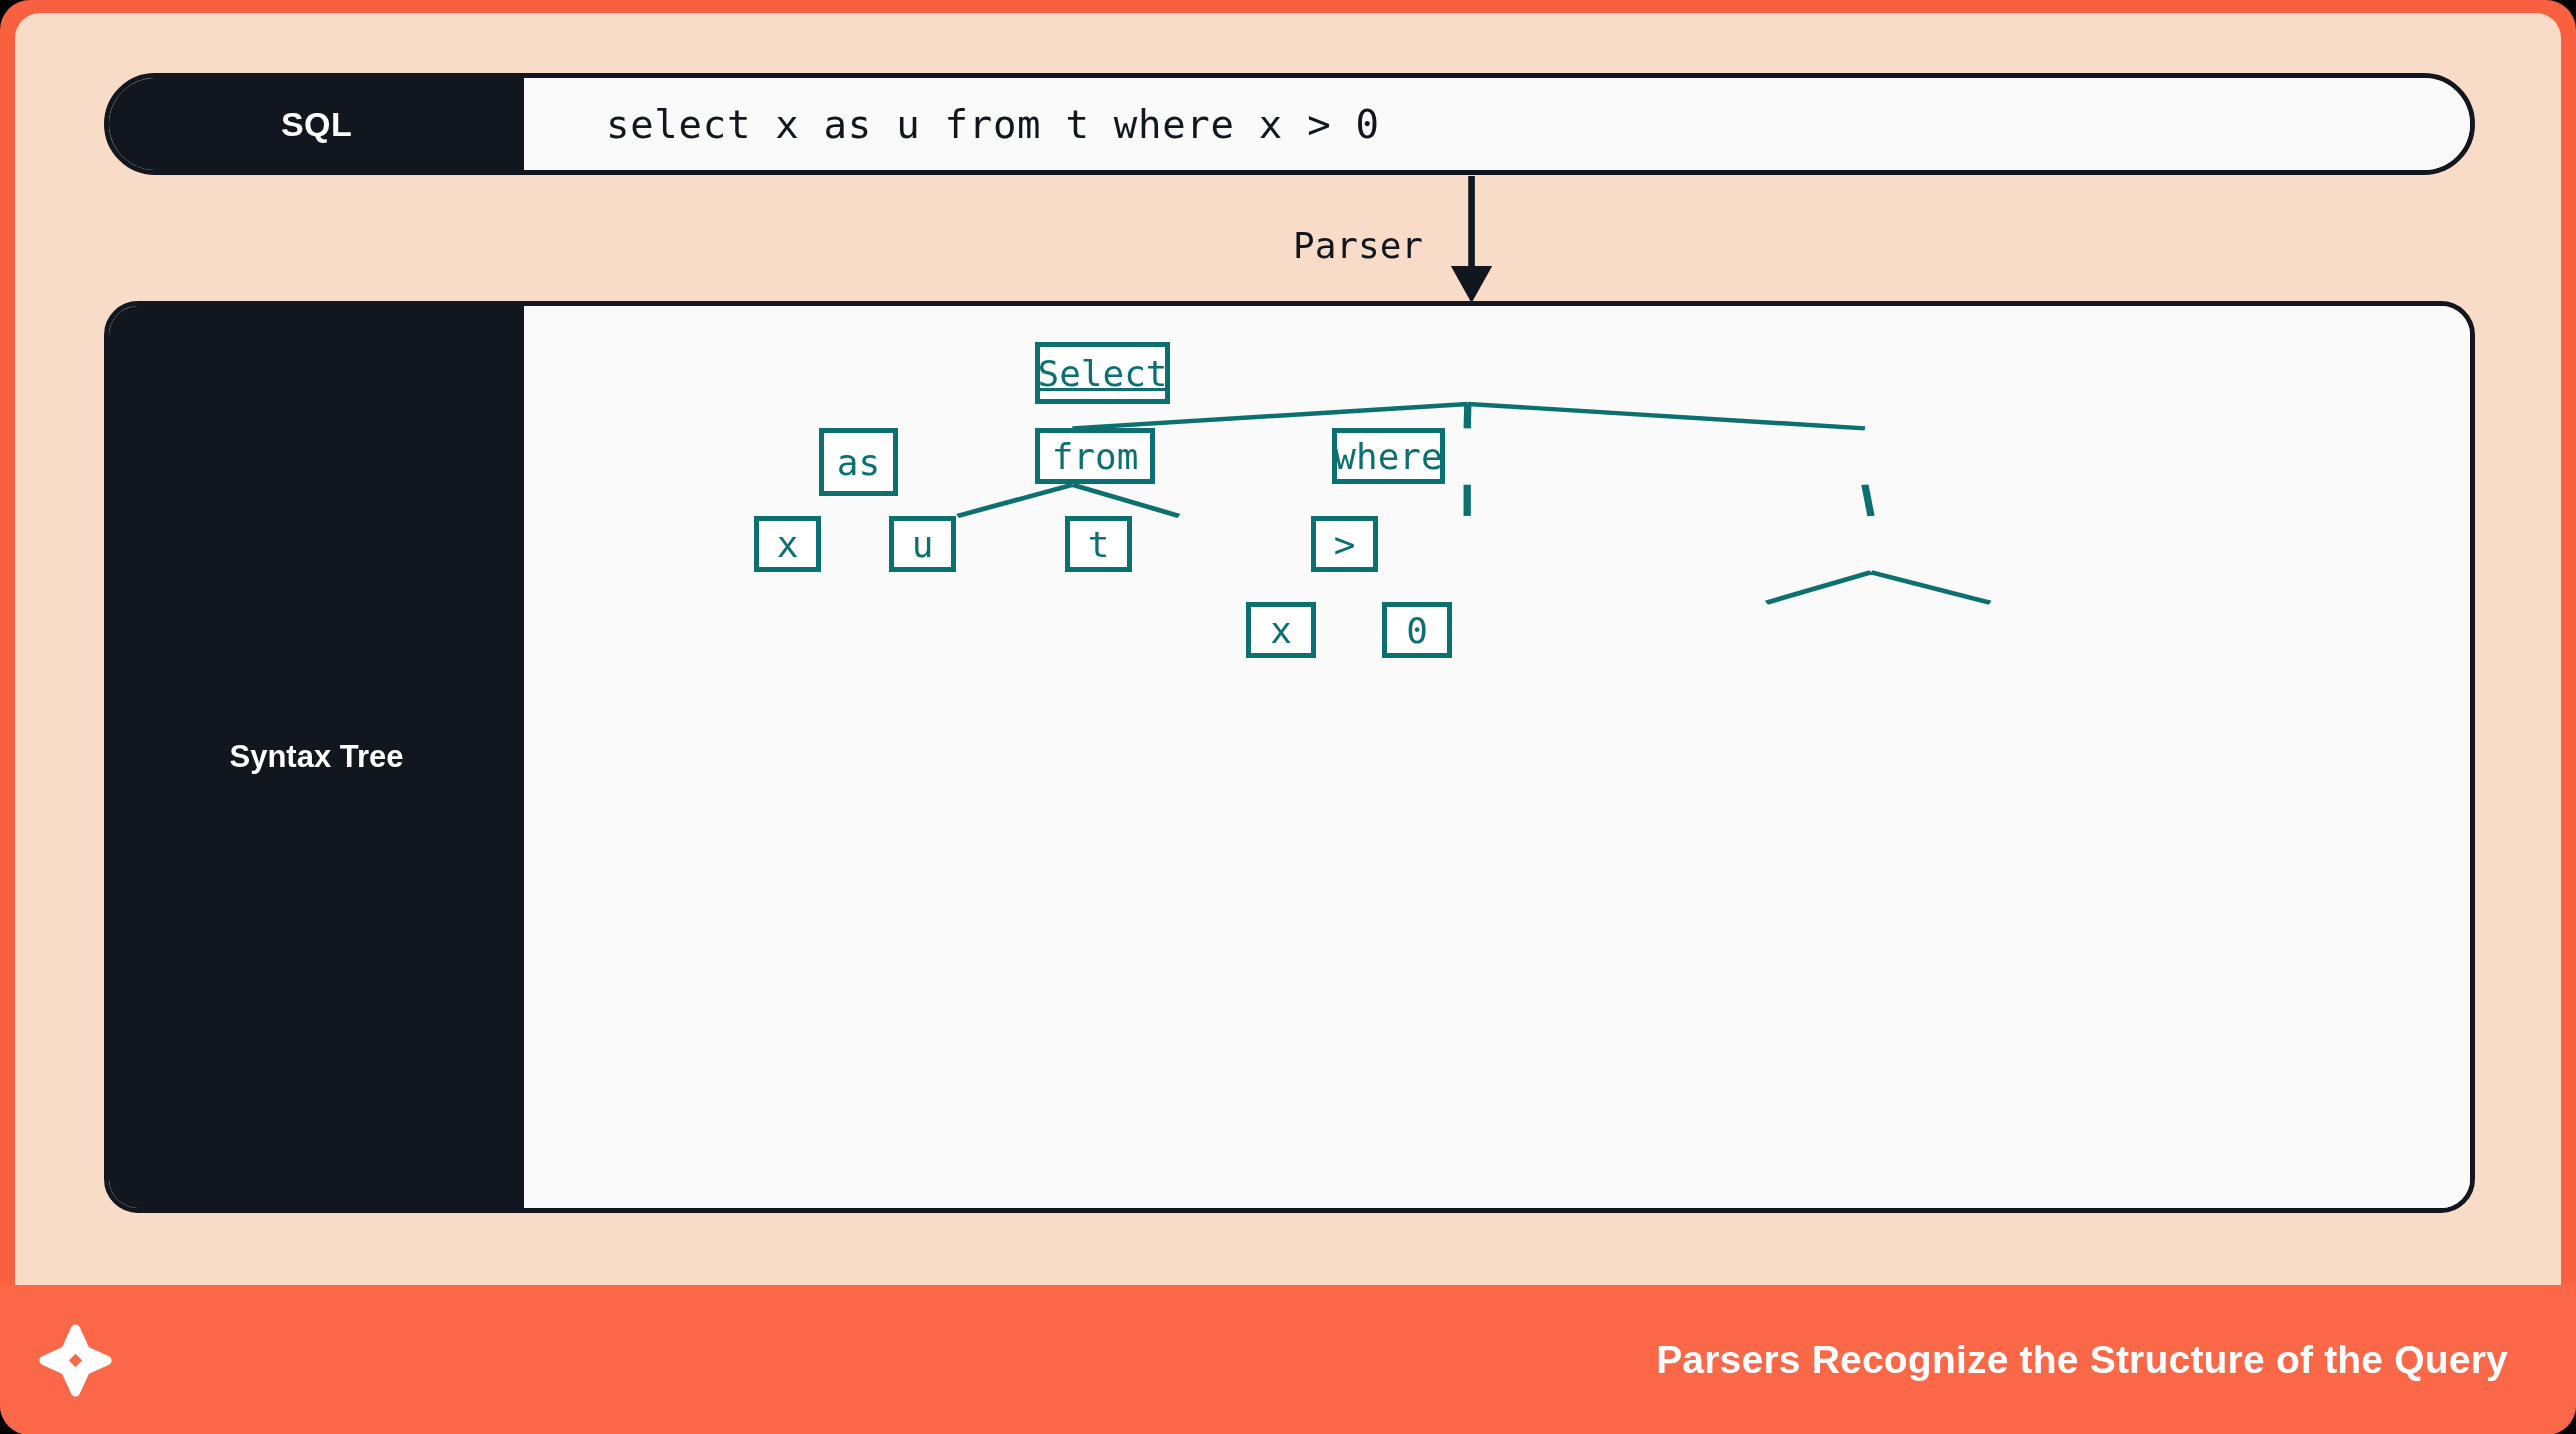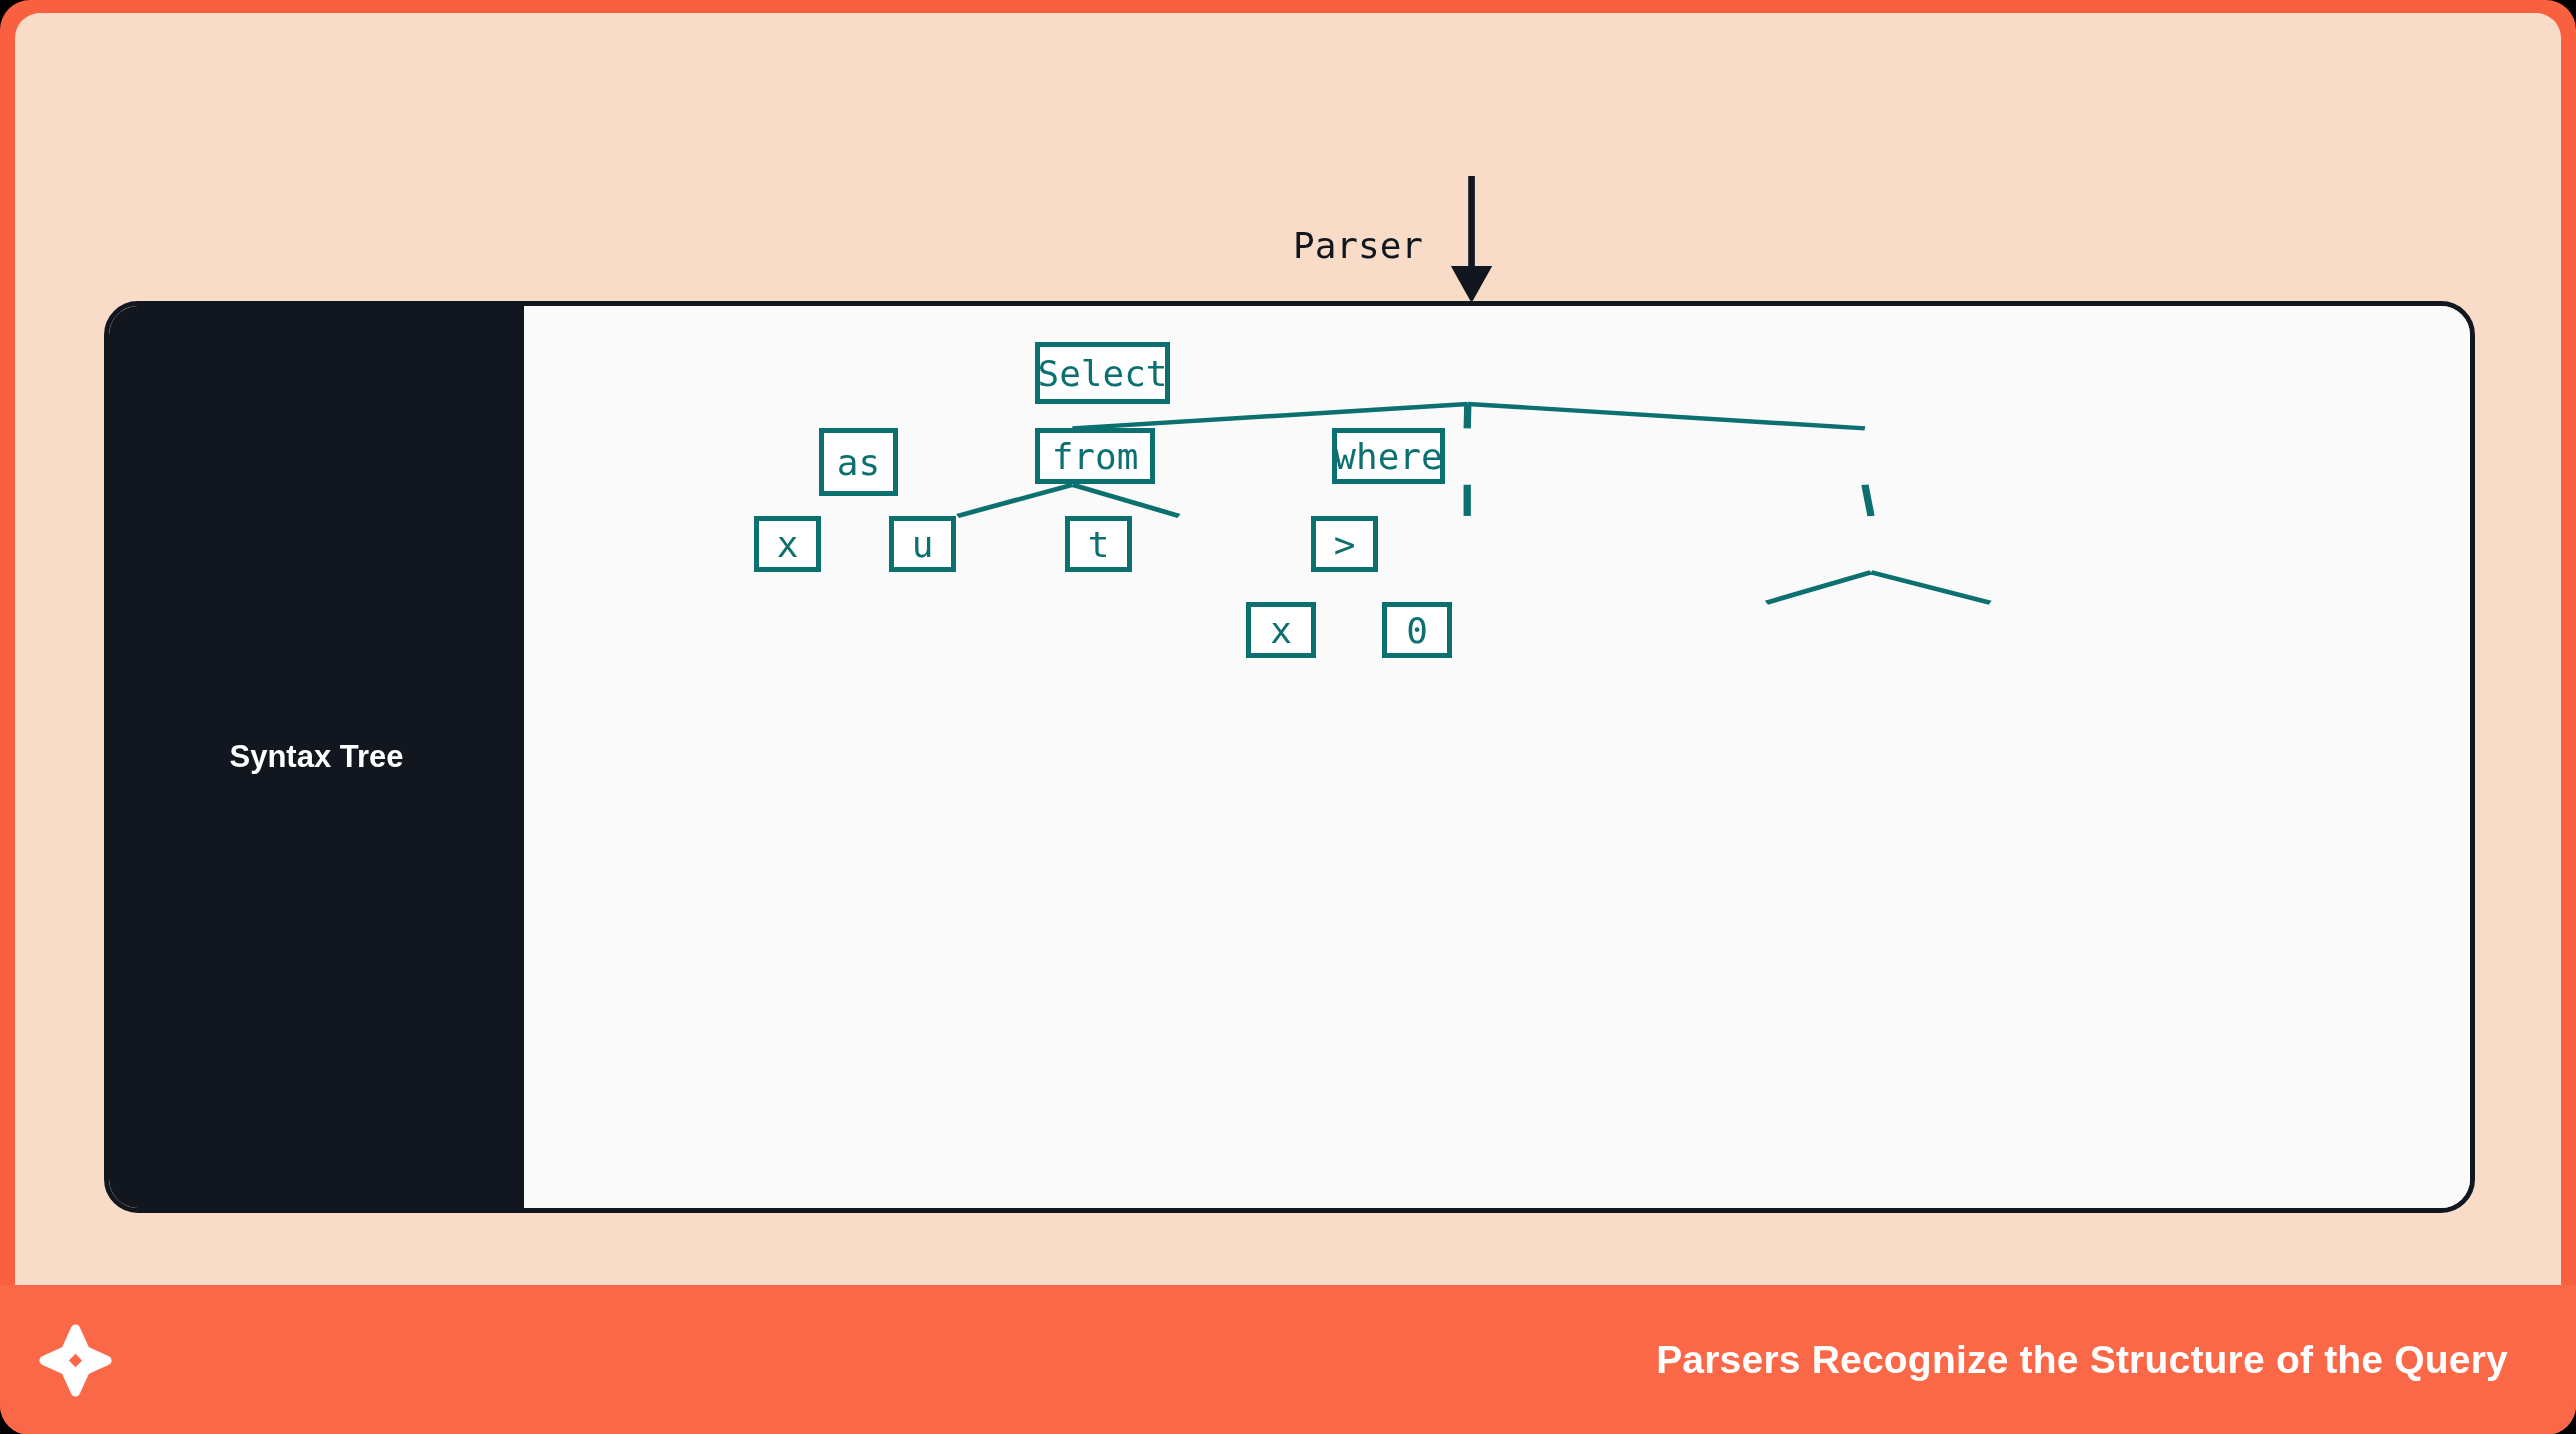--- a/index.html
+++ b/index.html
@@ -154,20 +154,24 @@
   }
 </style>
 </head>
 <body>
 
 <div id="stage">
 
   <div class="coral-frame"></div>
   <div class="peach-body"></div>
 
+  <div class="sql-bar">
+    <div class="sql-label">SQL</div>
+    <div class="sql-value">select x as u from t where x &gt; 0</div>
+  </div>
 
   <div class="parser-label">Parser</div>
   <svg class="parser-arrow" viewBox="0 0 320 172">
     <line x1="286" y1="0" x2="286" y2="130" stroke="#12161F" stroke-width="9"></line>
     <polygon points="286,172 258,122 314,122" fill="#12161F"></polygon>
   </svg>
 
   <div class="panel">
     <div class="panel-sidebar">Syntax Tree</div>
     <div class="panel-canvas" id="tree-canvas">
@@ -175,21 +179,21 @@
           <line x1="776" y1="132" x2="451" y2="165" stroke="#0D7070" stroke-width="6"></line>
           <line x1="776" y1="132" x2="775.5" y2="165" stroke="#0D7070" stroke-width="6"></line>
           <line x1="776" y1="132" x2="1102.5" y2="165" stroke="#0D7070" stroke-width="6"></line>
           <line x1="451" y1="241" x2="356.5" y2="283" stroke="#0D7070" stroke-width="6"></line>
           <line x1="451" y1="241" x2="538.5" y2="283" stroke="#0D7070" stroke-width="6"></line>
           <line x1="775.5" y1="241" x2="775.5" y2="283" stroke="#0D7070" stroke-width="6"></line>
           <line x1="1102.5" y1="241" x2="1107.5" y2="283" stroke="#0D7070" stroke-width="6"></line>
           <line x1="1107.5" y1="359" x2="1021.5" y2="400" stroke="#0D7070" stroke-width="6"></line>
           <line x1="1107.5" y1="359" x2="1205.5" y2="400" stroke="#0D7070" stroke-width="6"></line>
         </svg>
-    <div class="tree-node" style="left: 511px; top: 36px; width: 135px; height: 62px;">Select</div>
+    <div class="tree-node" style="left: 511px; top: 36px; width: 135px; height: 62px; text-decoration: underline;">Select</div>
         <div class="tree-node" style="left: 295px; top: 122px; width: 79px; height: 68px;">as</div>
         <div class="tree-node" style="left: 511px; top: 122px; width: 120px; height: 56px;">from</div>
         <div class="tree-node" style="left: 760px; top: 122px; width: 113px; height: 56px; margin-left: 48px;">where</div>
         <div class="tree-node" style="left: 230px; top: 210px; width: 67px; height: 56px;">x</div>
         <div class="tree-node" style="left: 365px; top: 210px; width: 67px; height: 56px;">u</div>
         <div class="tree-node" style="left: 541px; top: 210px; width: 67px; height: 56px;">t</div>
         <div class="tree-node" style="left: 787px; top: 210px; width: 67px; height: 56px;">&gt;</div>
         <div class="tree-node" style="left: 722px; top: 296px; width: 70px; height: 56px;">x</div>
         <div class="tree-node" style="left: 858px; top: 296px; width: 70px; height: 56px;">0</div>
       </div>

